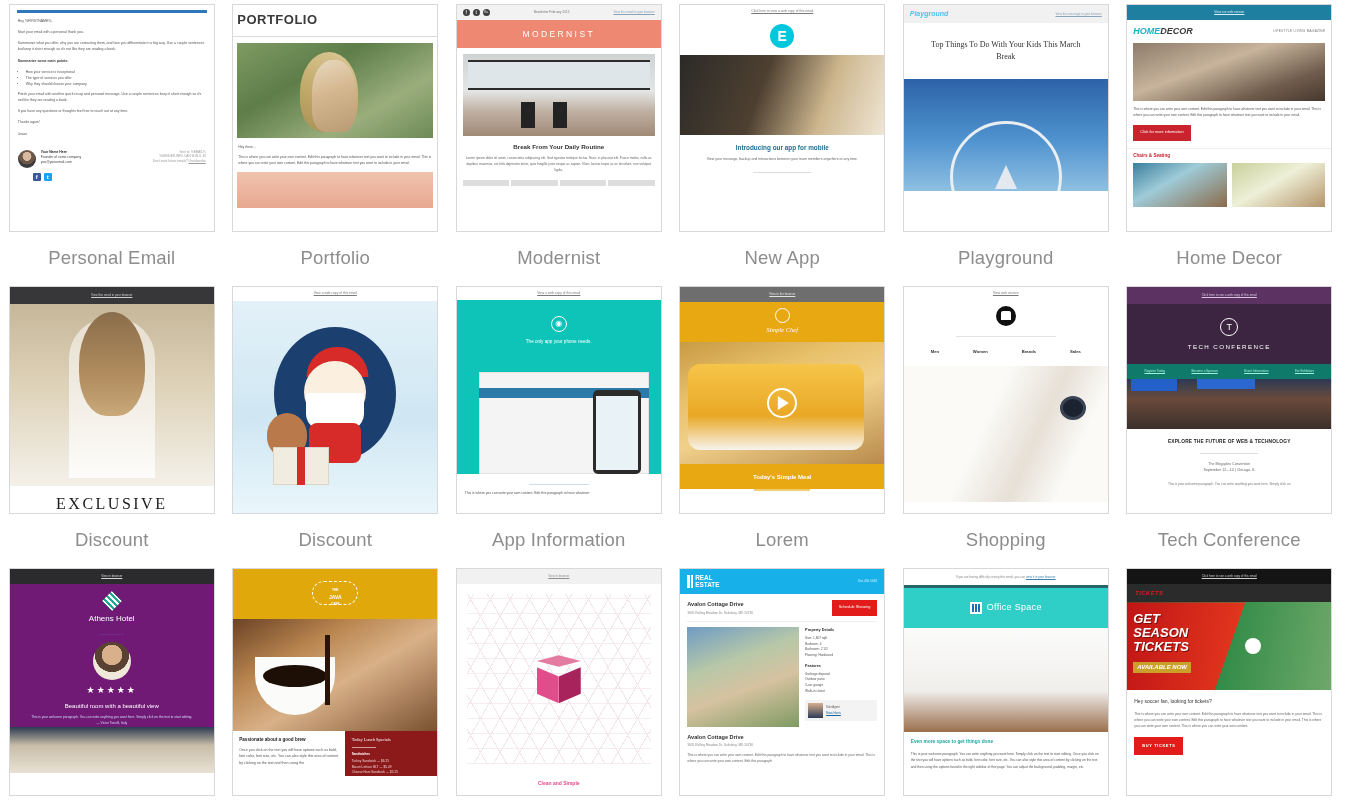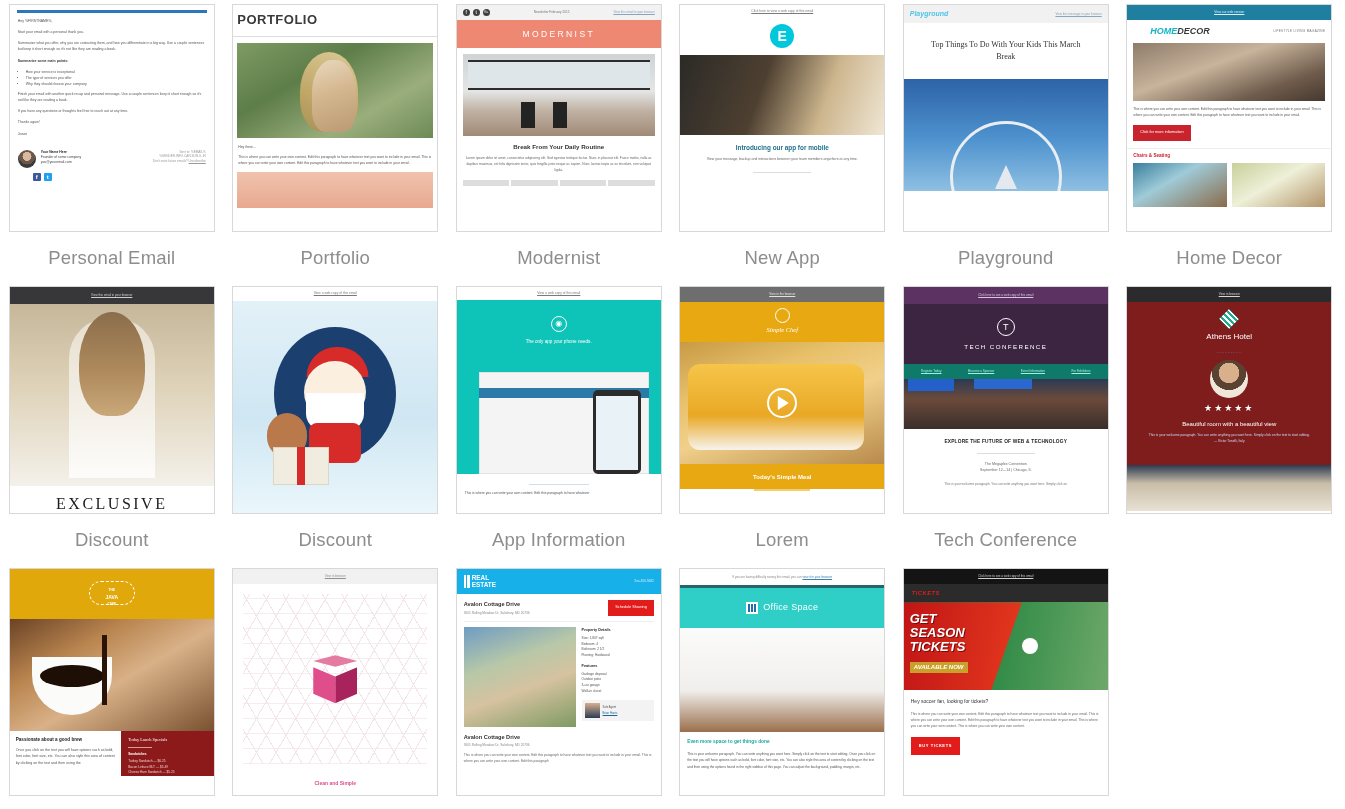--- a/index.html
+++ b/index.html
@@ -91,21 +91,21 @@
   .pg-title { text-align:center; font-family:"Liberation Serif", serif; font-size:8px; color:#333; padding:16px 18px; line-height:1.5;}
   .pg-img { height:112px; background:linear-gradient(#2d63a8,#4f93cf 55%,#8fc0e2); position:relative; overflow:hidden;}
   .pg-wheel { position:absolute; left:50%; bottom:-42px; transform:translateX(-50%); width:112px;height:112px; border-radius:50%;
     border:3px solid #e9eef2; }
   .pg-hub { position:absolute; left:50%; bottom:2px; transform:translateX(-50%); width:0;height:0;border-left:11px solid transparent;border-right:11px solid transparent;border-bottom:24px solid #e3e9ee;}
 
   
   .hd-bar { background:#1f7fa0; text-align:center; padding:5px 0; }
   .hd-bar a { color:#d9eef6; font-size:3.2px; text-decoration:underline;}
   .hd-head { display:flex; align-items:center; padding:5px 6px;}
-  .hd-logo { font-size:9px; font-weight:bold; font-style:italic;margin-left:17px; }
+  .hd-logo { font-size:9px; font-weight:bold; font-style:italic; }
   .hd-logo .a { color:#17b4c4;} .hd-logo .b { color:#3a3a3a;}
   .hd-sub { margin-left:auto; font-size:3.1px; color:#777; letter-spacing:.3px;}
   .hd-img { height:58px; margin:0 6px; background:linear-gradient(160deg,#8e7b6a,#c8b49c 40%,#6f5c4c 75%,#46382e);}
   .hd-p { font-size:3.3px; color:#555; padding:6px; line-height:1.8;}
   .hd-btn { background:#c9232d; color:#fff; font-size:3.8px; padding:5px 7px; margin:0 6px 7px; display:inline-block;}
   .hd-sec { color:#c9232d; font-weight:bold; font-size:4.6px; padding:4px 6px; border-top:1px solid #eee;}
   .hd-row { display:flex; gap:5px; padding:0 6px;}
   .hd-row div { flex:1; height:44px;}
 
   
@@ -174,21 +174,21 @@
   .tc-blue { position:absolute; top:0; left:4px; width:46px; height:12px; background:#2360c9;}
   .tc-blue2 { position:absolute; top:0; left:70px; width:58px; height:10px; background:#2a67cf;}
   .tc-h { text-align:center; font-weight:bold; font-size:4.8px; color:#222; padding:10px 6px 0; letter-spacing:.2px;}
   .tc-r { width:58px;height:1px;background:#ddd;margin:7px auto;}
   .tc-m { text-align:center; font-size:3.6px; color:#666; line-height:1.8;}
   .tc-p { font-size:3.2px; color:#777; padding:8px 7px 0; text-align:center;}
 
   
   .ah-bar { background:#2b2b2e; text-align:center; padding:5px 0;}
   .ah-bar a { color:#d6d6d6; font-size:3px; text-decoration:underline;}
-  .ah-body { background:#7f1d1d; padding:10px 0 20px; }
+  .ah-body { background:#701a75; padding:10px 0 0; }
   .ah-logo { width:14px;height:14px; margin:0 auto 5px; transform:rotate(45deg); background:repeating-linear-gradient(180deg,#fff 0 2px,#1fa98f 2px 4px);}
   .ah-name { color:#fff; text-align:center; font-size:8px; padding-bottom:8px;}
   .ah-dots { text-align:center; color:#6e8ce8; font-size:3px; letter-spacing:1px;}
   .ah-av { width:38px;height:38px;border-radius:50%; margin:5px auto 0; background:radial-gradient(circle at 50% 34%, #d9b08c 0 32%, #5a4233 33% 54%, #efe7da 55% 100%);}
   .ah-stars { text-align:center; color:#fff; font-size:9px; letter-spacing:2px; padding:4px 0 3px;}
   .ah-h { color:#fff; text-align:center; font-size:6px; padding:2px 0 4px;}
   .ah-p { color:#cfdafb; text-align:center; font-size:3.3px; line-height:1.8; padding:0 12px;}
   .ah-img { height:46px; background:linear-gradient(#2c3a50,#c9bda8 40%,#e8e1d4);}
 
   
@@ -486,20 +486,40 @@
           <div class="vd-play"></div>
           <div class="vd-tri"></div>
         </div>
         <div class="vd-cap">Today's Simple Meal</div>
         <div class="vd-rule"></div>
       </div>
     </div>
     <div class="caption">Lorem</div>
   </div>
 
+  <div class="cell">
+    <div class="thumb-wrap">
+      <div class="em">
+        <div class="pre"><u>View web version</u></div>
+        <div class="sh-logo"></div>
+        <div class="sh-rule"></div>
+        <div class="sh-nav">
+          <a>Men</a>
+          <a>Women</a>
+          <a>Brands</a>
+          <a>Sales</a>
+        </div>
+        <div class="sh-img">
+          <div class="sh-shirt"></div>
+          <div class="sh-watch"></div>
+        </div>
+      </div>
+    </div>
+    <div class="caption">Shopping</div>
+  </div>
 
   <div class="cell">
     <div class="thumb-wrap">
       <div class="em">
         <div class="tc-bar"><a>Click here to see a web copy of this email</a></div>
         <div class="tc-hero">
           <div class="tc-ic">T</div>
           <div class="tc-t">TECH CONFERENCE</div>
         </div>
         <div class="tc-nav">

